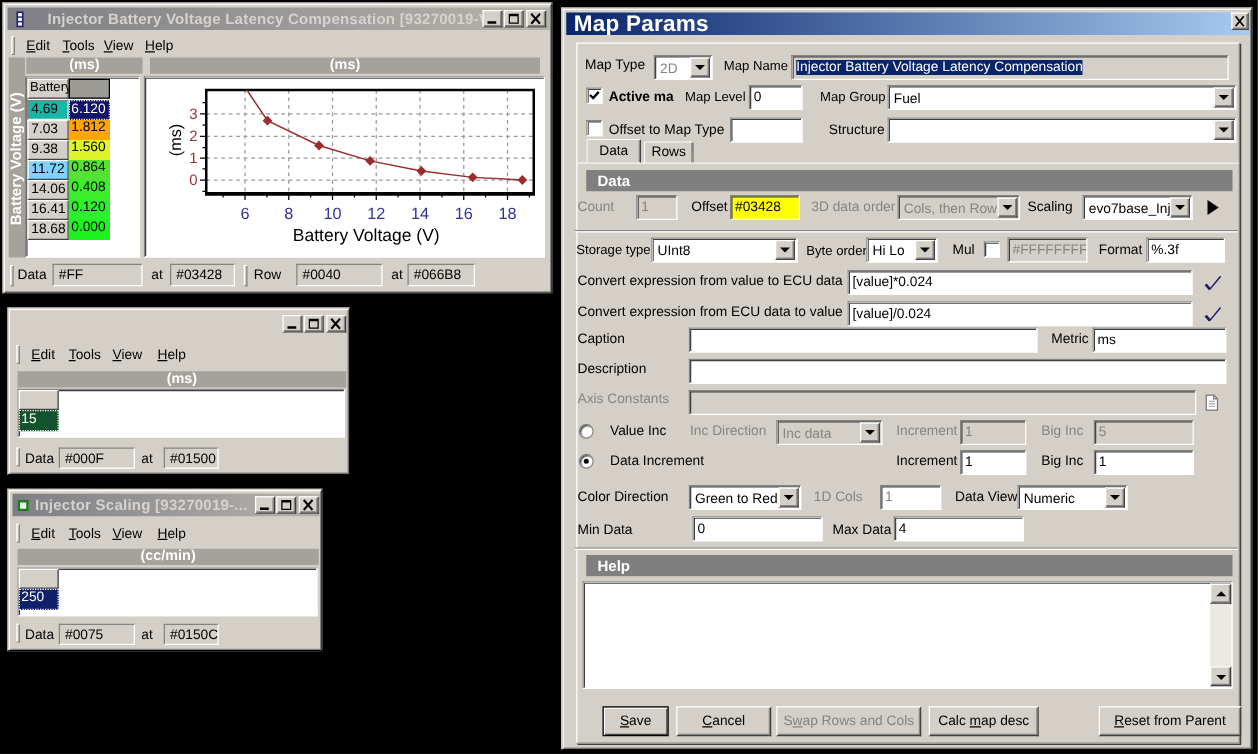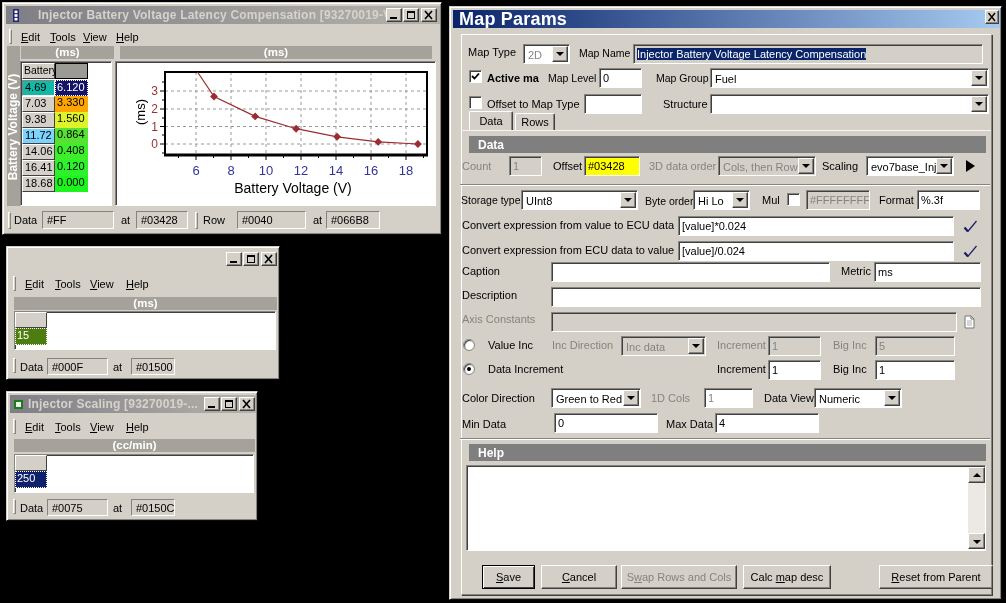--- a/index.html
+++ b/index.html
@@ -73,21 +73,21 @@
 <div class="abs" style="left:22px;top:63px;width:33px;height:16px;background:#d4d0c8;border:1px solid;border-color:#fff #404040 #404040 #fff;padding-left:1px;font-size:10.5px;">Battery</div>
 <div class="abs" style="left:55px;top:63px;width:33px;height:16px;background:#9c9a94;border:1px solid #000;"></div>
 <div class="abs" style="left:22px;top:80px;width:33px;height:16px;background:#14b8a6;border:1px solid;border-color:#848480 #fff #fff #848480;padding-left:2px;">4.69</div>
 <div class="abs" style="left:22px;top:96px;width:33px;height:16px;background:#d4d0c8;border:1px solid;border-color:#fff #404040 #404040 #fff;padding-left:2px;">7.03</div>
 <div class="abs" style="left:22px;top:112px;width:33px;height:16px;background:#d4d0c8;border:1px solid;border-color:#fff #404040 #404040 #fff;padding-left:2px;">9.38</div>
 <div class="abs" style="left:22px;top:128px;width:33px;height:16px;background:#7dd3fc;border:1px solid;border-color:#fff #404040 #404040 #fff;padding-left:2px;">11.72</div>
 <div class="abs" style="left:22px;top:144px;width:33px;height:16px;background:#d4d0c8;border:1px solid;border-color:#fff #404040 #404040 #fff;padding-left:2px;">14.06</div>
 <div class="abs" style="left:22px;top:160px;width:33px;height:16px;background:#d4d0c8;border:1px solid;border-color:#fff #404040 #404040 #fff;padding-left:2px;">16.41</div>
 <div class="abs" style="left:22px;top:176px;width:33px;height:16px;background:#d4d0c8;border:1px solid;border-color:#fff #404040 #404040 #fff;padding-left:2px;">18.68</div>
 <div class="abs" style="left:55px;top:80px;width:33px;height:16px;background:#131368;color:#fff;border:1px dotted #fff;padding-left:1px;">6.120</div>
-<div class="abs" style="left:55px;top:96px;width:33px;height:16px;background:#ffa500;padding-left:2px;">3.330</div>
+<div class="abs" style="left:55px;top:96px;width:33px;height:16px;background:#ffa500;padding-left:2px;">1.812</div>
 <div class="abs" style="left:55px;top:112px;width:33px;height:16px;background:#dff32b;padding-left:2px;">1.560</div>
 <div class="abs" style="left:55px;top:128px;width:33px;height:16px;background:#55e233;padding-left:2px;">0.864</div>
 <div class="abs" style="left:55px;top:144px;width:33px;height:16px;background:#3dee2b;padding-left:2px;">0.408</div>
 <div class="abs" style="left:55px;top:160px;width:33px;height:16px;background:#2bf22b;padding-left:2px;">0.120</div>
 <div class="abs" style="left:55px;top:176px;width:33px;height:16px;background:#1df31d;padding-left:2px;">0.000</div>
 
 <svg class="abs" style="left:115px;top:61px;" width="321" height="145" viewBox="0 0 321 145">
 <g stroke="#999" stroke-width="1" stroke-dasharray="3,3">
 <line x1="81" y1="11" x2="81" y2="94"></line>
       <line x1="116" y1="11" x2="116" y2="94"></line>
@@ -181,21 +181,21 @@
 <div class="grip" style="left:6px;top:29px;height:15px;"></div>
 <div class="menu" style="left:0;top:31px;width:274px;">
  <span style="left:18px;"><u>E</u>dit</span>
       <span style="left:48px;"><u>T</u>ools</span>
       <span style="left:83px;"><u>V</u>iew</span>
       <span style="left:119px;"><u>H</u>elp</span>
 </div>
 <div class="band" style="left:7px;top:50px;width:263px;height:13px;">(ms)</div>
 <div class="pane" style="left:7px;top:64px;width:262px;height:39px;"></div>
 <div class="abs" style="left:8px;top:65px;width:32px;height:16px;background:#d4d0c8;border:1px solid;border-color:#fff #404040 #404040 #fff;"></div>
-<div class="abs" style="left:8px;top:81px;width:32px;height:17px;background:#4d7c0f;border:1px dotted #fff;color:#fff;padding-left:1px;">15</div>
+<div class="abs" style="left:8px;top:81px;width:32px;height:17px;background:#14532d;border:1px dotted #fff;color:#fff;padding-left:1px;">15</div>
 <div class="grip" style="left:6px;top:111px;height:15px;"></div>
 <div class="lbl" style="left:13px;top:114px;">Data</div>
 <div class="sf" style="left:40px;top:111px;width:61px;height:17px;">#000F</div>
 <div class="lbl" style="left:106px;top:114px;">at</div>
 <div class="sf" style="left:124px;top:111px;width:44px;height:17px;">#01500</div>
 </div>
 
 <div class="win" style="left:6px;top:391px;width:252px;height:130px;">
 <div class="tbar inactive" style="left:3px;top:3px;width:246px;height:18px;">
  <svg width="9" height="9" style="margin:0 5px 0 4px" viewBox="0 0 9 9">

